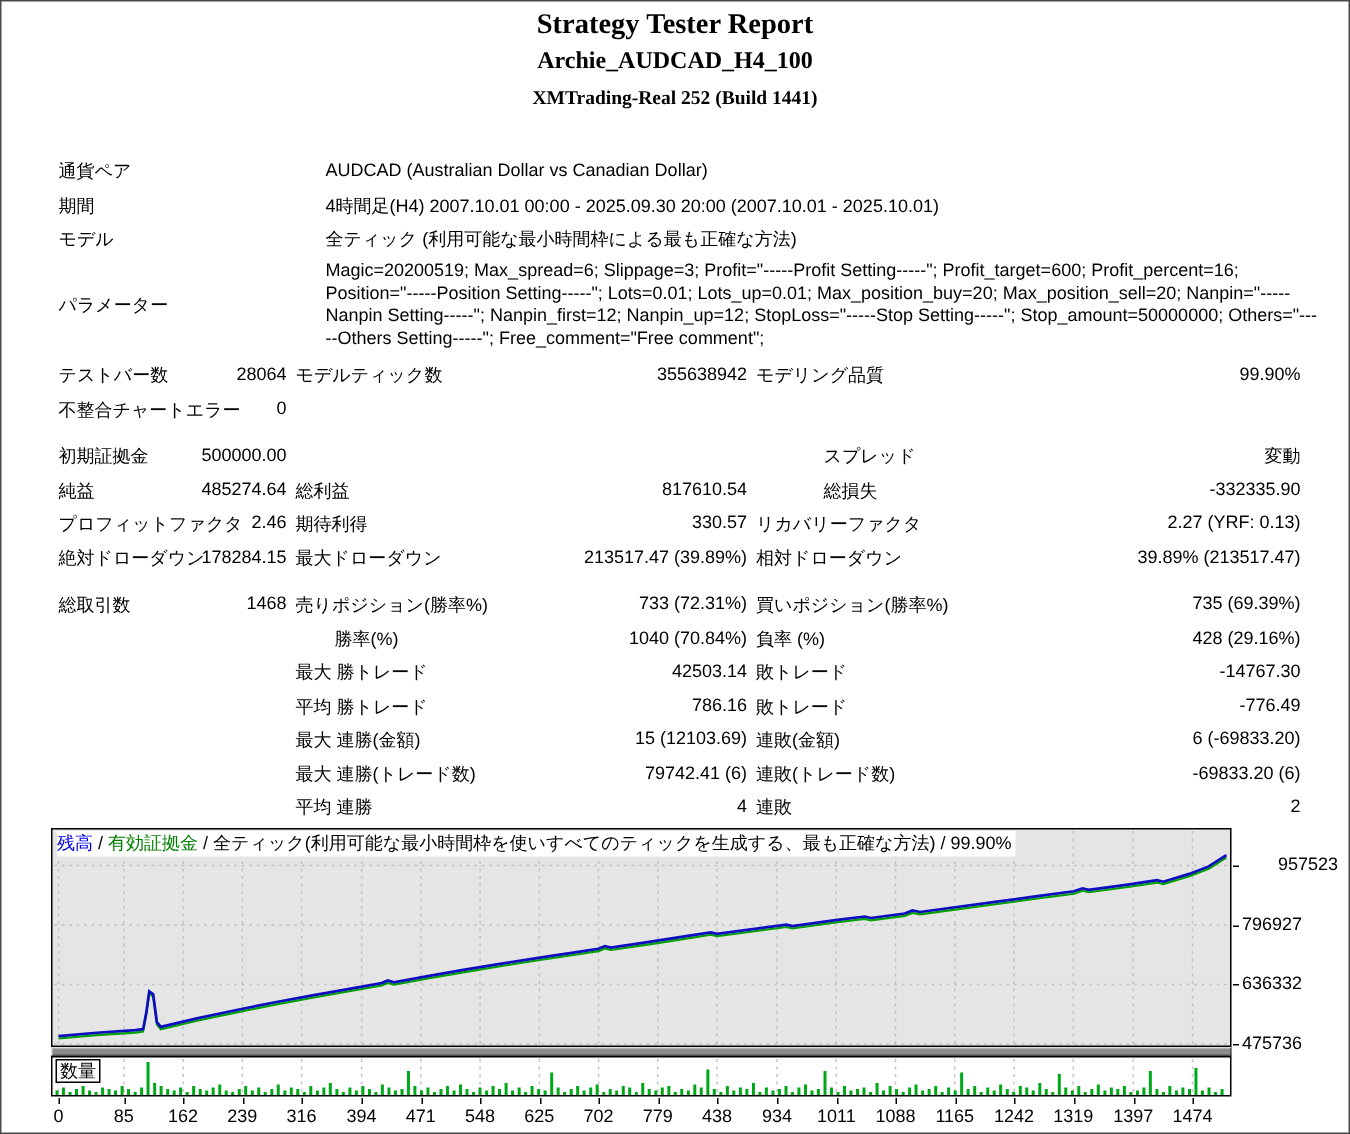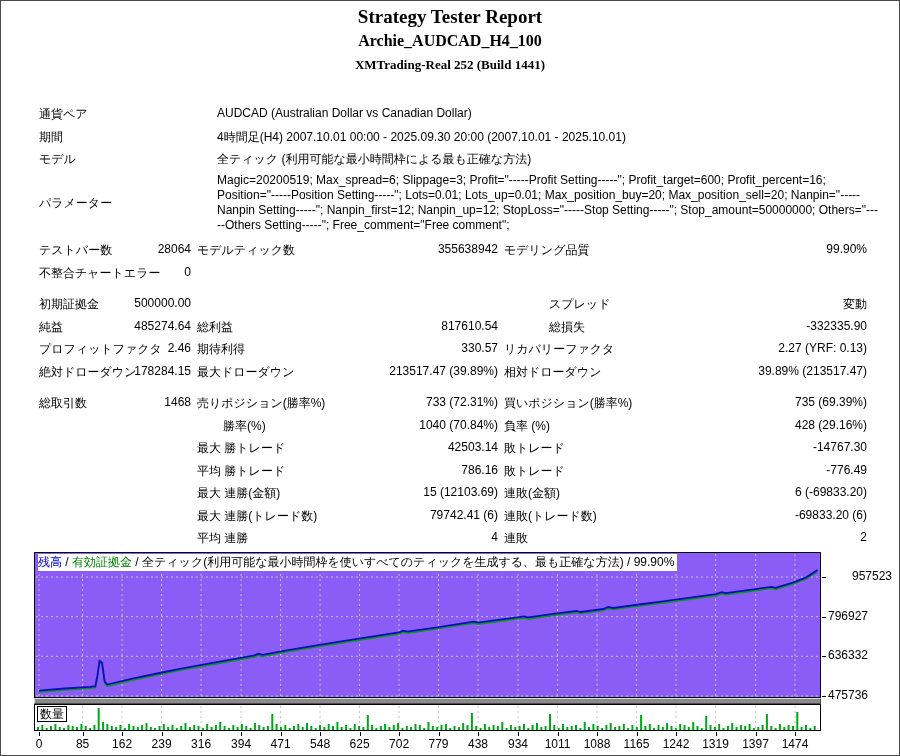--- a/index.html
+++ b/index.html
@@ -18,21 +18,21 @@
   .val{position:absolute;left:216px;white-space:nowrap;}
   .params{position:absolute;left:216px;width:662px;line-height:15px;}
   .c1l{position:absolute;left:38px;white-space:nowrap;}
   .c1v{position:absolute;left:55px;width:135px;text-align:right;white-space:nowrap;}
   .c2l{position:absolute;left:196px;white-space:nowrap;}
   .c2l-ind{position:absolute;left:222px;white-space:nowrap;}
   .c2v{position:absolute;left:280px;width:217px;text-align:right;white-space:nowrap;}
   .c3l{position:absolute;left:503px;white-space:nowrap;}
   .c3l-pad{position:absolute;left:548px;white-space:nowrap;}
   .c3v{position:absolute;left:650px;width:216px;text-align:right;white-space:nowrap;}
-  .plot{position:absolute;left:33px;top:551px;width:785px;height:144px;border:1px solid #000;background:#8b5cf6;}
+  .plot{position:absolute;left:33px;top:551px;width:785px;height:144px;border:1px solid #000;background:#e5e5e5;}
   .legend{position:absolute;left:3px;top:1px;background:#fff;white-space:nowrap;padding-right:3px;}
   .sep{position:absolute;left:33px;top:697px;width:785px;height:4px;background:#8a8a8a;
        border:1px solid #d9d9d9;border-bottom-color:#4d4d4d;border-right-color:#4d4d4d;}
   .vol{position:absolute;left:33px;top:703px;width:785px;height:25px;border:1px solid #000;background:#fff;}
   .vol-label{position:absolute;left:2px;top:1px;border:1px solid #000;background:#fff;padding:0 2px;line-height:14px;}
   .ylab{position:absolute;left:827px;width:64px;white-space:nowrap;}
   .ytick{position:absolute;left:821px;width:4px;height:1px;background:#000;}
   .xtick{position:absolute;top:731px;width:1px;height:4px;background:#000;}
   .xlab{position:absolute;top:736px;width:44px;text-align:center;white-space:nowrap;}
   svg{display:block;}

